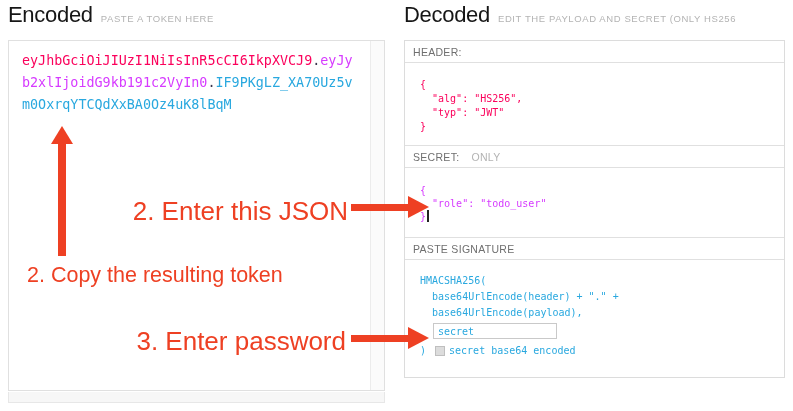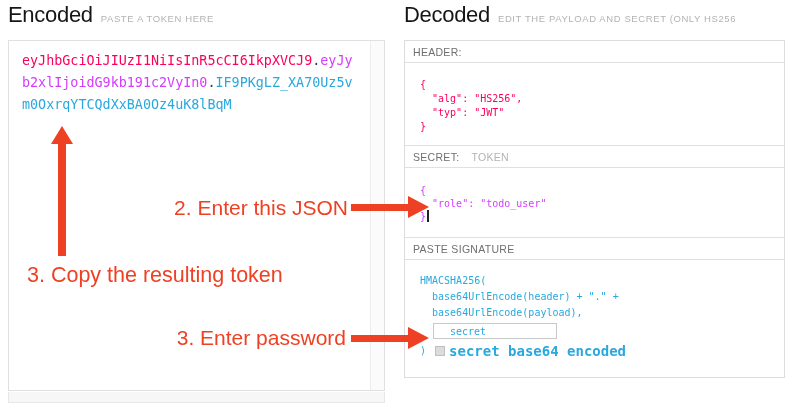--- a/index.html
+++ b/index.html
@@ -55,31 +55,31 @@
   .hdr-content { height:83px; padding:15px 0 0 15px; color:#fb015b; font-size:10px; line-height:14px; }
   .pl-content  { height:70px; padding:16px 0 0 15px; color:#d63aff; font-size:10px; line-height:13px; }
   .vf-content  { flex:1 1 auto; border-bottom:none; padding:13px 0 0 15px; color:#29a8df; font-size:10px; line-height:16px; }
 
   .caret { display:inline-block; width:1.5px; height:12px; background:#222; vertical-align:-2px; margin-left:1px; }
 
   .secret-input {
     display:block; margin:2px 4px 0 13px; width:124px; height:16px;
     border:1px solid #c9c9c9; border-radius:0; background:#fff;
     color:#29a8df; font-family:"DejaVu Sans Mono","Liberation Mono",monospace;
-    font-size:10px; padding:0 16px; outline:none;
+    font-size:10px; padding:0 4px; outline:none;
   }
   .vf-last { display:flex; align-items:center; margin-top:4px; }
   .vf-checkbox {
     width:10px; height:10px; background:#dcdcdc; border:1px solid #bfbfbf;
     margin:0 4px 0 9px; flex:0 0 auto;
   }
-  .vf-cb-label { font-weight:bold; font-size:14px; }
+  .vf-cb-label { font-weight:normal; font-size:10px; }
 
   
-  .anno { position:absolute; color:#ee4023; font-size:21px; white-space:nowrap; }
+  .anno { position:absolute; color:#ee4023; font-size:26px; white-space:nowrap; }
   .shaft-v { position:absolute; left:58px; top:143px; width:8px; height:113px; background:#ee4023; }
   .head-up {
     position:absolute; left:51px; top:126px; width:0; height:0;
     border-left:11px solid transparent; border-right:11px solid transparent;
     border-bottom:18px solid #ee4023;
   }
   .shaft-h { position:absolute; width:57px; height:7px; background:#ee4023; }
   .head-right {
     position:absolute; width:0; height:0;
     border-top:11px solid transparent; border-bottom:11px solid transparent;
@@ -121,21 +121,21 @@
     </div>
     <div class="sec-content hdr-content mono">
       <div class="cl">{</div>
       <div class="cl">  "alg": "HS256",</div>
       <div class="cl">  "typ": "JWT"</div>
       <div class="cl">}</div>
     </div>
 
     <div class="sec-label">
       <span>SECRET:</span>
-      <span class="lite">TOKEN</span>
+      <span class="lite">ONLY</span>
     </div>
     <div class="sec-content pl-content mono">
       <div class="cl">{</div>
       <div class="cl">  "role": "todo_user"</div>
       <div class="cl"><span>}</span><span class="caret"></span></div>
     </div>
 
     <div class="sec-label">
       <span>PASTE SIGNATURE</span>
     </div>
@@ -147,21 +147,21 @@
       <div class="vf-last">
         <span>)</span>
         <span class="vf-checkbox"></span>
         <span class="vf-cb-label">secret base64 encoded</span>
       </div>
     </div>
   </div>
 
   <div class="head-up"></div>
   <div class="shaft-v"></div>
-  <div class="anno" id="anno3">3. Copy the resulting token</div>
+  <div class="anno" id="anno3">2. Copy the resulting token</div>
 
   <div class="anno" id="anno2">2. Enter this JSON</div>
   <div class="shaft-h" id="arrow2-shaft"></div>
   <div class="head-right" id="arrow2-head"></div>
 
   <div class="anno" id="anno1">3. Enter password</div>
   <div class="shaft-h" id="arrow1-shaft"></div>
   <div class="head-right" id="arrow1-head"></div>
 
 </div>

